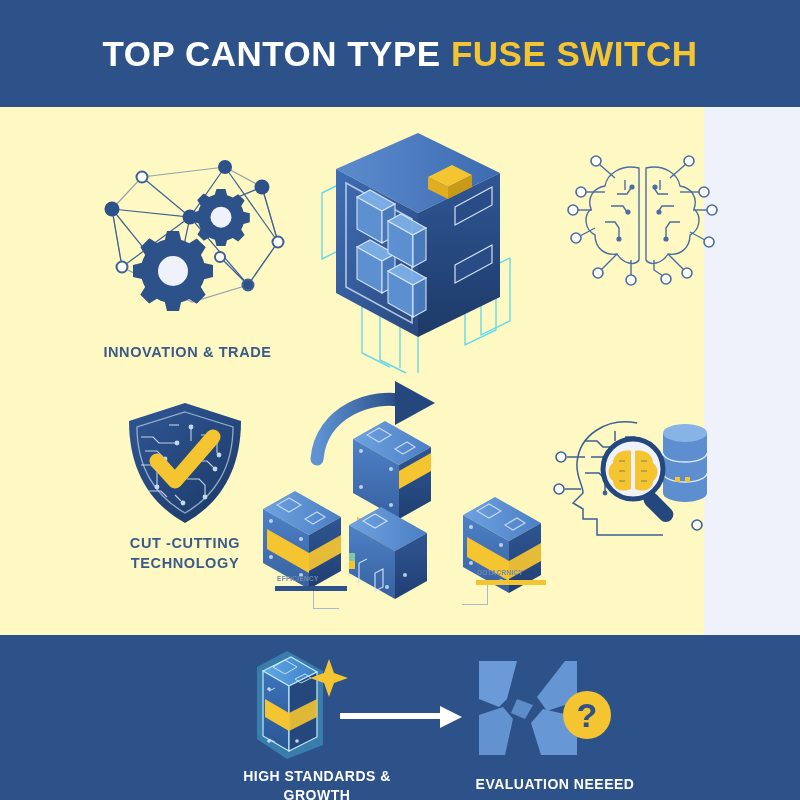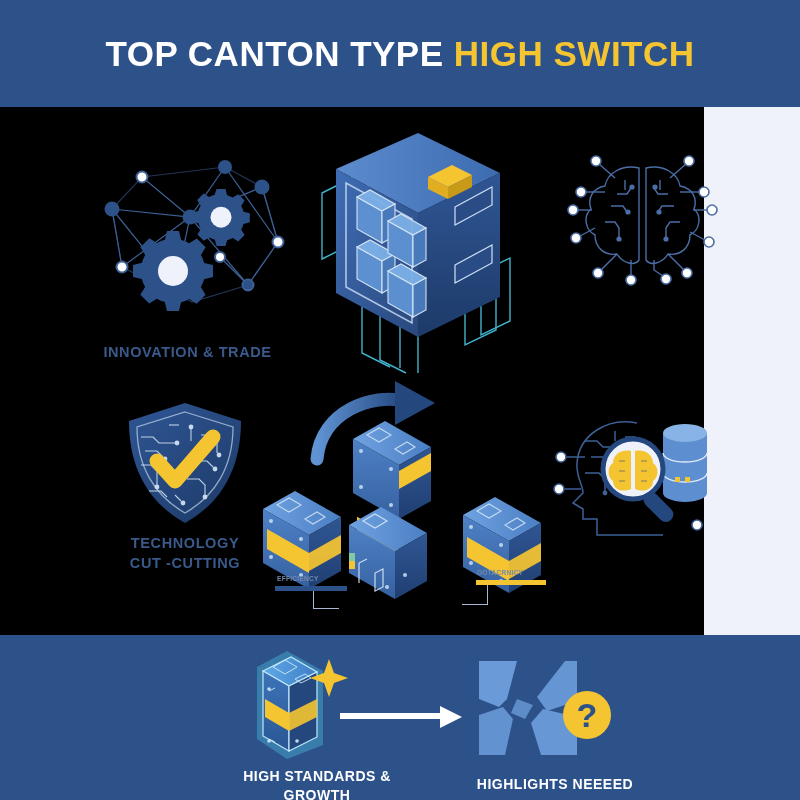--- a/index.html
+++ b/index.html
@@ -24,21 +24,21 @@
   }
   .title .accent{ color:#f5c431; }
   .subtitle{
     margin-top:9px; font-size:21px; font-weight:bold;
     letter-spacing:.4px; color:#f5c431; white-space:nowrap; line-height:1;
   }
 
   
   .body-area{
     position:absolute; left:0; top:107px; width:704px; height:528px;
-    background:#000000;
+    background:#fef9c3;
   }
 
   
   .footer{
     position:absolute; left:0; top:635px; width:800px; height:165px;
     background:#2d5189;
   }
 
   .cell{ position:absolute; }
 
@@ -56,21 +56,21 @@
   .minibar{ position:absolute; height:5px; }
   .miniconn{ position:absolute; border-left:1px solid #a9b8d2; border-bottom:1px solid #a9b8d2; }
 
   svg{ display:block; overflow:visible; }
 </style>
 </head>
 <body>
 
 <div class="header">
   <div class="title">
-    <span>TOP CANTON TYPE </span><span class="accent">HIGH SWITCH</span>
+    <span>TOP CANTON TYPE </span><span class="accent">FUSE SWITCH</span>
   </div>
 </div>
 
 <div class="body-area">
 
   <div class="cell" style="left:80px; top:40px; width:215px; height:230px;">
     <svg width="215" height="185" viewBox="0 0 215 185">
       <g stroke="#3d6096" stroke-width="1.2" fill="none">
         <path d="M32 62 L62 30 L145 20 L182 40 L198 95 L168 138 L112 155 L42 120 Z" opacity="0.55"></path>
         <path d="M32 62 L110 70 L145 20"></path>
@@ -272,22 +272,22 @@
         <circle cx="62" cy="88" r="2.4"></circle>
           <circle cx="96" cy="28" r="2.4"></circle>
         <circle cx="124" cy="56" r="2.4"></circle>
           <circle cx="120" cy="70" r="2.4"></circle>
         <circle cx="110" cy="98" r="2.4"></circle>
           <circle cx="88" cy="104" r="2.4"></circle>
       </g>
       <path d="M62 62 L80 82 L118 38" fill="none" stroke="#f5c431" stroke-width="15" stroke-linecap="round" stroke-linejoin="round"></path>
     </svg>
     <div class="cap" style="top:135px;">
+      <div>CUT -CUTTING</div>
       <div>TECHNOLOGY</div>
-      <div>CUT -CUTTING</div>
     </div>
   </div>
 
   <div class="cell" style="left:255px; top:280px; width:300px; height:230px;">
     <svg width="300" height="215" viewBox="0 0 300 215">
       <defs>
         <linearGradient id="fbTop" x1="0" y1="0" x2="1" y2="0">
           <stop offset="0%" stop-color="#6ea2e0"></stop>
             <stop offset="100%" stop-color="#4b7fc4"></stop>
         </linearGradient>
@@ -505,16 +505,16 @@
       <g fill="#6a9bd8">
         <path d="M24 8 L62 8 L52 46 L44 54 L24 46 Z"></path>
         <path d="M110 8 L122 8 L122 48 L92 58 L82 44 Z" opacity=".92"></path>
         <path d="M24 62 L48 54 L58 66 L50 102 L24 102 Z" opacity=".88"></path>
         <path d="M88 56 L122 64 L122 102 L86 102 L76 70 Z" opacity=".95"></path>
         <path d="M62 46 L78 52 L70 66 L56 60 Z" opacity=".8"></path>
       </g>
       <circle cx="132" cy="62" r="24" fill="#f5c431"></circle>
       <text x="132" y="74" font-family="Liberation Sans, sans-serif" font-size="34" font-weight="bold" fill="#2d5189" text-anchor="middle">?</text>
     </svg>
-    <div class="cap cap-light" style="top:122px;">HIGHLIGHTS NEEEED</div>
+    <div class="cap cap-light" style="top:122px;">EVALUATION NEEEED</div>
   </div>
 
 </div>
 
 </body></html>

